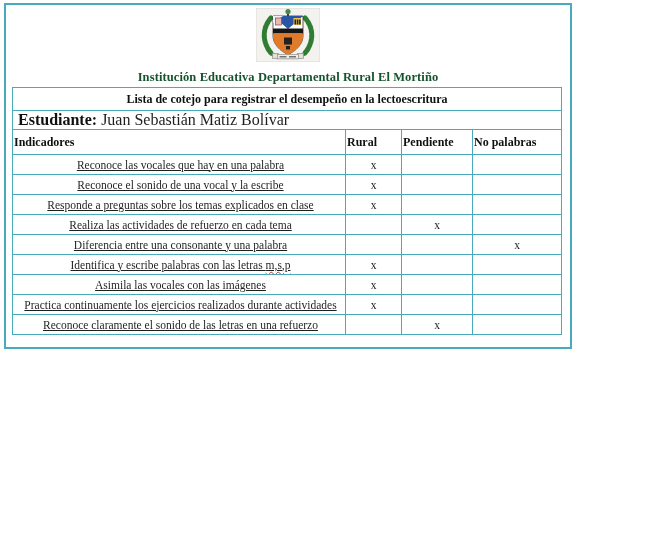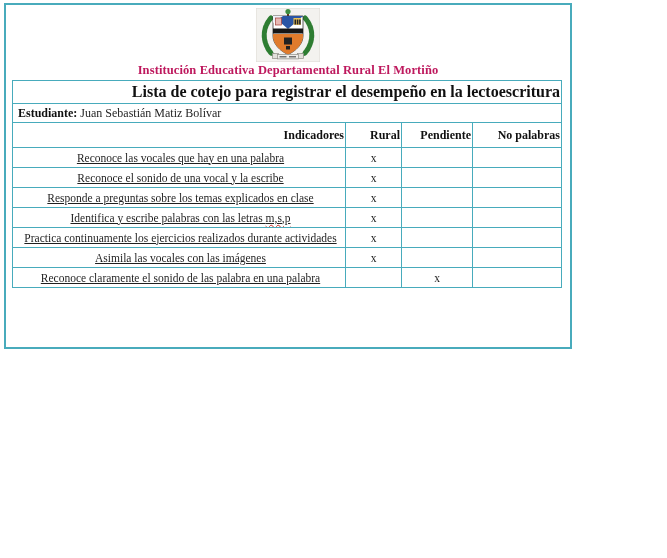--- a/index.html
+++ b/index.html
@@ -15,39 +15,39 @@
   }
   .frame{
     position:absolute;left:4px;top:3px;width:568px;height:346px;
     border:2px solid var(--accent-teal);box-sizing:border-box;background:#fff;
   }
   .logo{
     width:64px;height:54px;margin:3px auto 0;display:block;
   }
   .title{
     text-align:center;font-weight:bold;font-size:12.5px;line-height:15px;
-    color:#be185d;margin-top:1px;letter-spacing:0.1px;
+    color:#14532d;margin-top:8px;letter-spacing:0.1px;
   }
   table.checklist{
     border-collapse:collapse;table-layout:fixed;
     width:549px;margin:2px 0 0 6px;
   }
   table.checklist td,table.checklist th{
     border:1px solid var(--accent-teal);
     overflow:hidden;white-space:nowrap;
   }
   td.t-title{
-    text-align:right;font-weight:bold;font-size:16px;height:20px;color:#101010;
+    text-align:center;font-weight:bold;font-size:12px;height:20px;color:#101010;
   }
   td.t-student{
-    font-size:12px;height:18px;padding:0 0 0 5px;text-align:left;
+    font-size:16px;height:18px;padding:0 0 0 5px;text-align:left;
   }
   .bold{font-weight:bold;color:#101010;}
   th{
-    font-weight:bold;font-size:12px;height:22px;text-align:right;color:#101010;
+    font-weight:bold;font-size:12px;height:22px;text-align:left;color:#101010;
   }
   td.cell-ind{
     font-size:11.5px;height:19px;padding:0 2px 0 5px;text-align:center;text-decoration:underline;
   }
   td.cell-mark{
     font-size:11.5px;text-align:center;
   }
   .misspell{
     text-decoration:underline;
     text-decoration-style:wavy;
@@ -129,46 +129,58 @@
       <td class="cell-mark"></td>
     </tr>
 
     <tr>
       <td class="cell-ind"><span>Responde a preguntas sobre los temas explicados en clase</span><span class="misspell"></span></td>
       <td class="cell-mark">x</td>
       <td class="cell-mark"></td>
       <td class="cell-mark"></td>
     </tr>
 
+    <tr>
+      <td class="cell-ind"><span>Realiza las actividades de refuerzo en cada tema</span><span class="misspell"></span></td>
+      <td class="cell-mark"></td>
+      <td class="cell-mark">x</td>
+      <td class="cell-mark"></td>
+    </tr>
 
+    <tr>
+      <td class="cell-ind"><span>Diferencia entre una consonante y una palabra</span><span class="misspell"></span></td>
+      <td class="cell-mark"></td>
+      <td class="cell-mark"></td>
+      <td class="cell-mark">x</td>
+    </tr>
 
 
     <tr>
       <td class="cell-ind"><span>Identifica y escribe palabras con las letras </span><span class="misspell">m,s,p</span></td>
+      <td class="cell-mark">x</td>
+      <td class="cell-mark"></td>
+      <td class="cell-mark"></td>
+    </tr>
+
+    <tr>
+      <td class="cell-ind"><span>Asimila las vocales con las imágenes</span><span class="misspell"></span></td>
       <td class="cell-mark">x</td>
       <td class="cell-mark"></td>
       <td class="cell-mark"></td>
     </tr>
 
     <tr>
       <td class="cell-ind"><span>Practica continuamente los ejercicios realizados durante actividades</span><span class="misspell"></span></td>
       <td class="cell-mark">x</td>
       <td class="cell-mark"></td>
       <td class="cell-mark"></td>
     </tr>
 
     <tr>
-      <td class="cell-ind"><span>Asimila las vocales con las imágenes</span><span class="misspell"></span></td>
-      <td class="cell-mark">x</td>
-      <td class="cell-mark"></td>
-      <td class="cell-mark"></td>
-    </tr>
-
-    <tr>
-      <td class="cell-ind"><span>Reconoce claramente el sonido de las palabra en una palabra</span><span class="misspell"></span></td>
+      <td class="cell-ind"><span>Reconoce claramente el sonido de las letras en una refuerzo</span><span class="misspell"></span></td>
       <td class="cell-mark"></td>
       <td class="cell-mark">x</td>
       <td class="cell-mark"></td>
     </tr>
   </tbody>
   </table>
 
 </div>
 
 </body></html>

